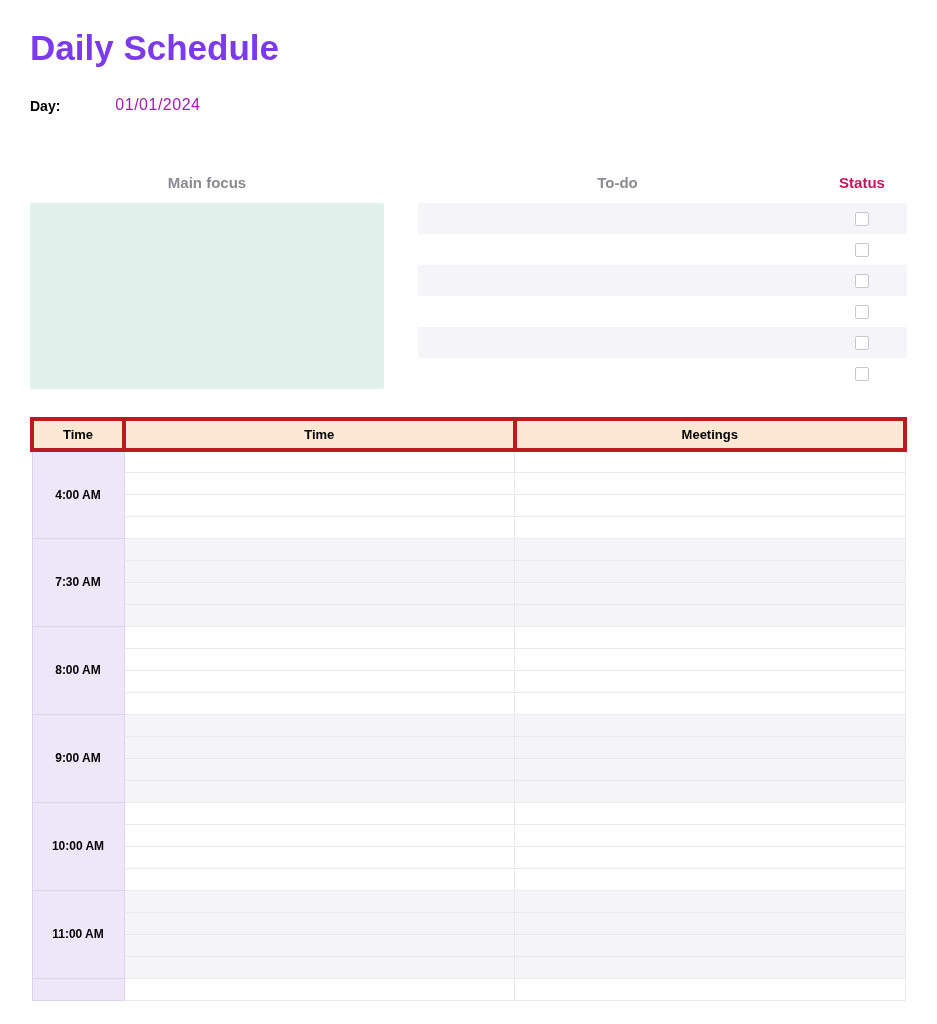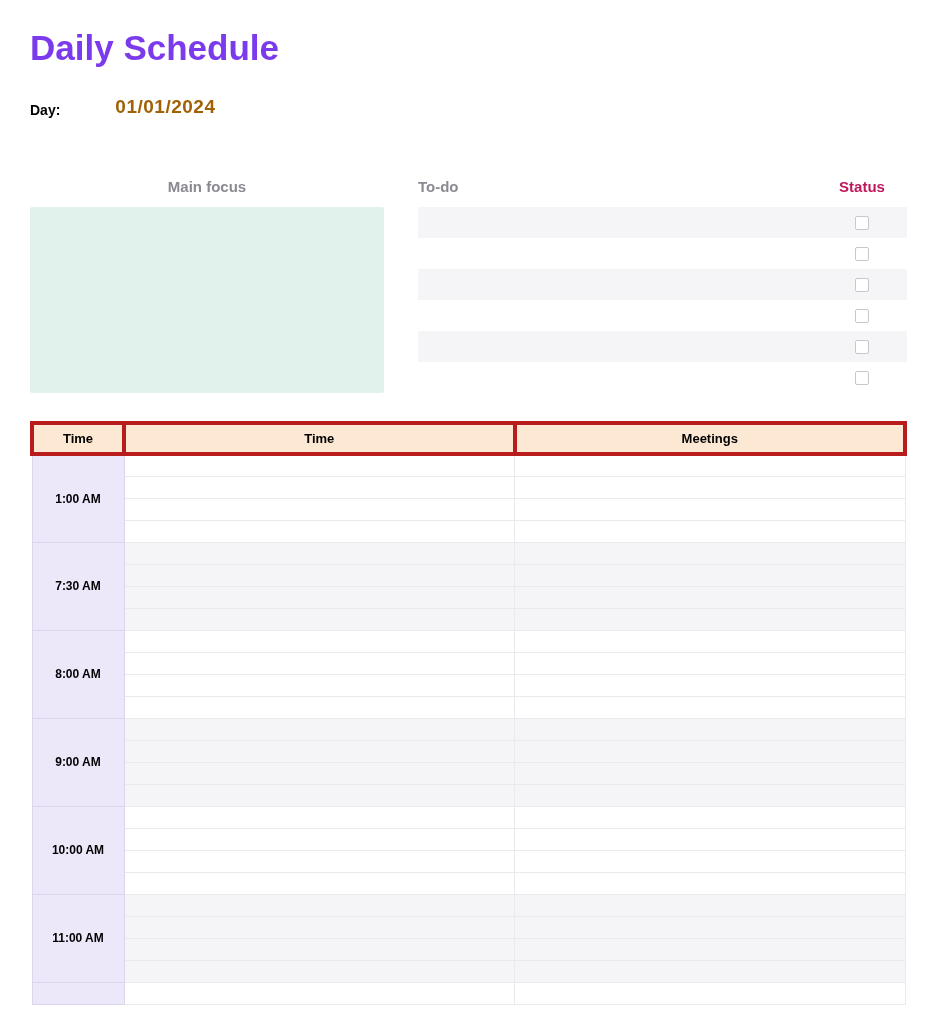--- a/index.html
+++ b/index.html
@@ -21,23 +21,23 @@
     align-items: flex-end;
     gap: 55px;
     margin-bottom: 60px;
   }
   .day-label {
     font-size: 14px;
     font-weight: 700;
     color: #000;
   }
   .day-date {
-    font-size: 19px;
-    font-weight: 700;
-    color: #a16207;
+    font-size: 16px;
+    font-weight: 400;
+    color: #a21caf;
     letter-spacing: 0.5px;
   }
   .top-columns {
     display: flex;
     gap: 34px;
     margin-bottom: 28px;
   }
   .focus-col { width: 354px; }
   .todo-col { flex: 1; }
   .col-header {
@@ -52,20 +52,21 @@
     width: 100%;
     height: 186px;
     border-radius: 2px;
   }
   .todo-headers {
     display: flex;
     margin-bottom: 12px;
   }
   .todo-h-text {
     flex: 1;
+    text-align: center;
     font-size: 15px;
     font-weight: 700;
     color: #8a8a91;
   }
   .todo-h-status {
     width: 90px;
     text-align: center;
     font-size: 15px;
     font-weight: 700;
     color: #be185d;
@@ -181,21 +182,21 @@
 <table class="sched">
   <thead>
     <tr>
       <th class="time-h">Time</th>
       <th>Time</th>
       <th>Meetings</th>
     </tr>
   </thead>
   <tbody id="sched-body">
       <tr class="hour-odd">
-        <td class="time-cell" rowspan="4">1:00 AM</td>
+        <td class="time-cell" rowspan="4">4:00 AM</td>
         <td class="slot"></td>
         <td class="slot"></td>
       </tr>
       <tr class="hour-odd">
         <td class="slot"></td>
         <td class="slot"></td>
       </tr>
       <tr class="hour-odd">
         <td class="slot"></td>
         <td class="slot"></td>

